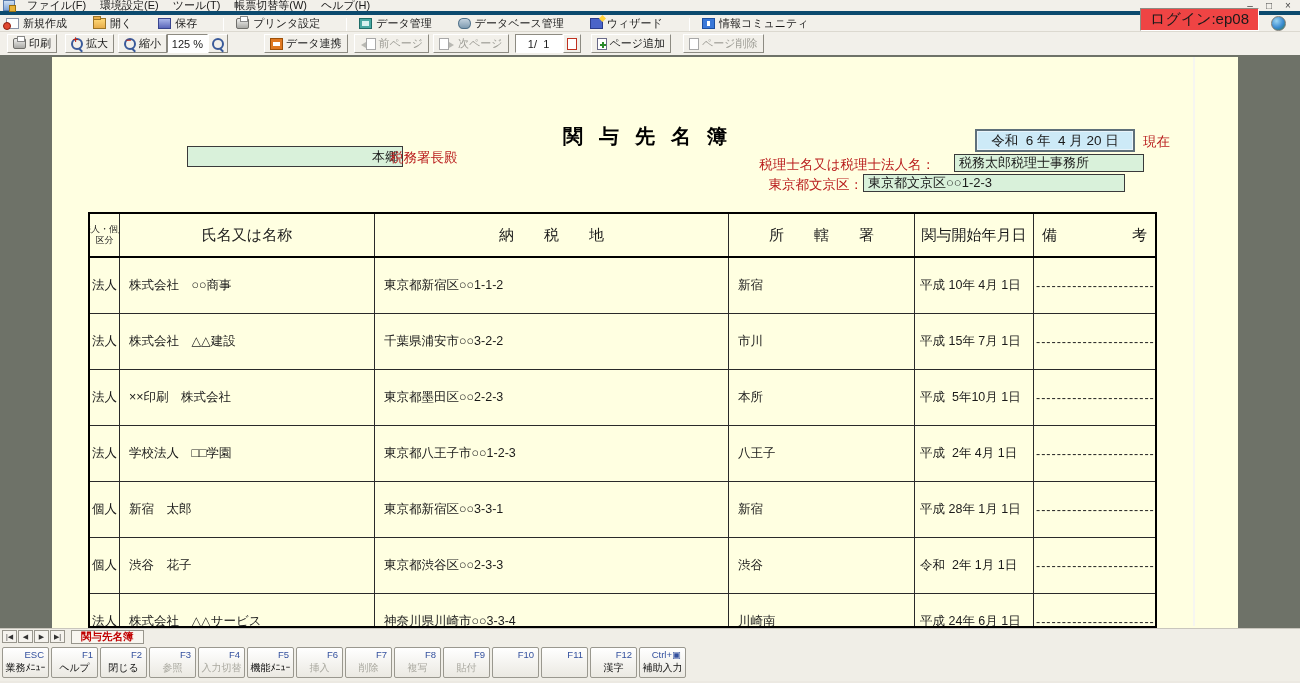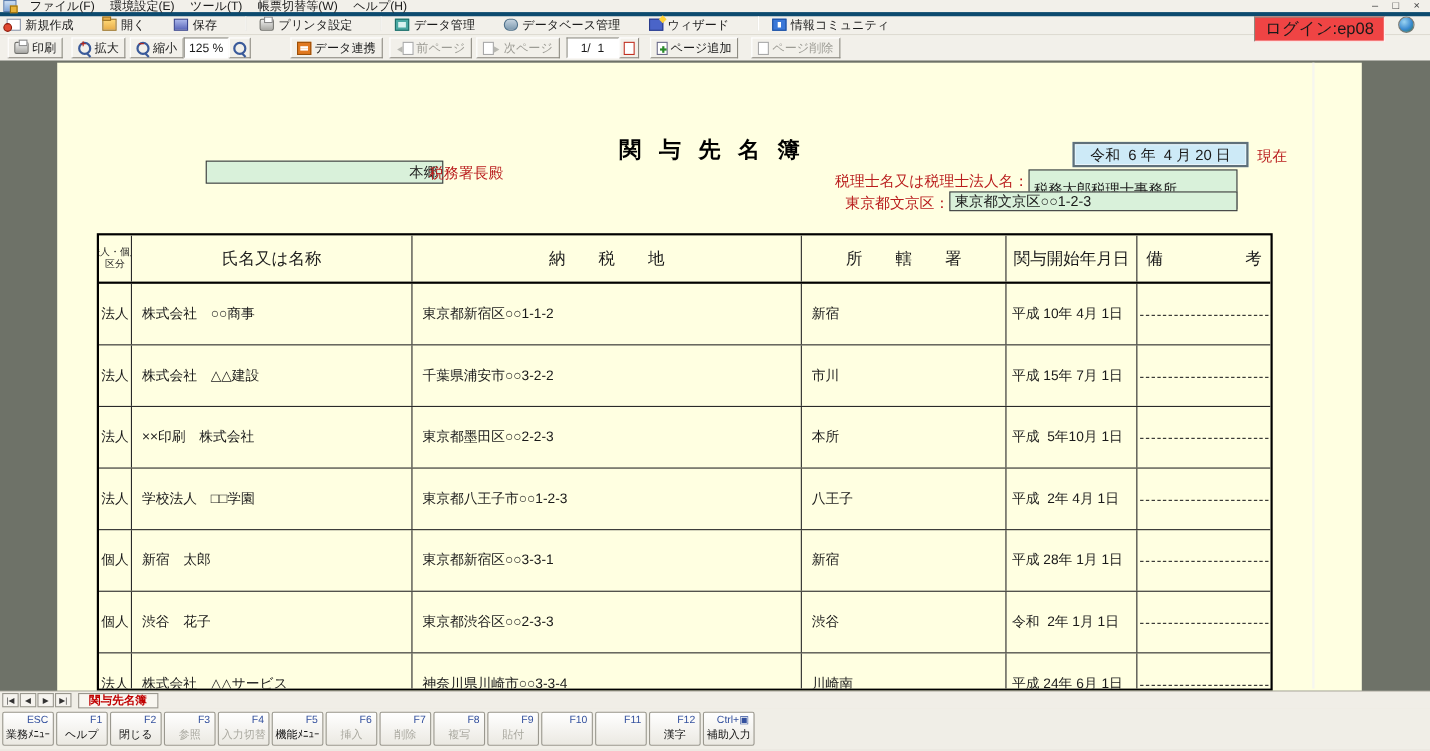--- a/index.html
+++ b/index.html
@@ -8,21 +8,21 @@
 
   
   .menubar { height:15px; display:flex; align-items:center; background:#f2f0ea; padding-left:3px; border-bottom:4px solid #0c4a6e; }
   .menubar .app-ic { width:12px; height:11px; background:linear-gradient(#cfe0f4,#7da3d8); border:1px solid #5a7cae; margin-right:5px; position:relative; }
   .menubar .app-ic:after { content:''; position:absolute; right:-2px; bottom:-2px; width:5px; height:5px; background:#e8b33a; border:1px solid #9a7010; }
   .menu-item { padding:0 7px; font-size:11px; }
   .win-ctrl { margin-left:auto; display:flex; gap:7px; padding-right:6px; color:#444; font-size:10px; }
   .win-ctrl span { width:12px; text-align:center; }
 
   
-  .toolbar1 { height:17px; display:flex; align-items:flex-start; background:#f2f0ea; border-bottom:1px solid #dcd9d0; padding-left:6px; }
+  .toolbar1 { height:17px; display:flex; align-items:flex-end; background:#f2f0ea; border-bottom:1px solid #dcd9d0; padding-left:6px; }
   .tb1-btn { display:flex; align-items:center; gap:4px; margin-right:26px; font-size:11px; }
   .tb-sep { width:1px; height:13px; background:#c9c6bd; border-right:1px solid #fff; margin-right:12px; }
   .ic { width:13px; height:11px; display:inline-block; position:relative; flex:none; }
   .ic-new { background:#fff; border:1px solid #8a94a8; }
   .ic-new:after { content:''; position:absolute; left:-4px; bottom:-2px; width:6px; height:6px; border-radius:50%; background:#e04830; border:1px solid #8c1c0c; }
   .ic-folder { background:linear-gradient(#ffd978,#e8ad4a); border:1px solid #9c7425; }
   .ic-folder:before { content:''; position:absolute; top:-3px; left:-1px; width:6px; height:2px; background:#e8ad4a; border:1px solid #9c7425; }
   .ic-save { background:linear-gradient(#aab6ea,#5a66ba); border:1px solid #38448e; }
   .ic-printer { background:linear-gradient(#f0f0ee,#a9a9a5); border:1px solid #6f6f6b; border-radius:2px; }
   .ic-printer:before { content:''; position:absolute; top:-3px; left:3px; width:6px; height:4px; background:#fff; border:1px solid #888; }
@@ -221,21 +221,21 @@
 
     <div class="doc-title">関与先名簿</div>
 
     <div class="field right" style="left:135px; top:89px; width:216px; height:21px;">本郷</div>
     <div class="plain-label" style="left:338px; top:92px;">税務署長殿</div>
 
     <div class="field blue" style="left:923px; top:72px; width:160px; height:23px;">令和  6 年  4 月 20 日</div>
     <div class="plain-label" style="left:1091px; top:76px;">現在</div>
 
     <div class="plain-label" style="right:303px; top:99px;">税理士名又は税理士法人名：</div>
-    <div class="field left" style="left:883px; top:97px; width:190px; height:36px;">税務太郎税理士事務所</div>
+    <div class="field left" style="left:902px; top:97px; width:190px; height:18px;">税務太郎税理士事務所</div>
 
     <div class="plain-label" style="right:375px; top:119px;">東京都文京区：</div>
     <div class="field left" style="left:811px; top:117px; width:262px; height:18px;">東京都文京区○○1-2-3</div>
 
 
     <div class="reg-table">
       <div class="thead">
         <div class="tc c1">
           <span>法人・個人</span>
           <span>区分</span>

